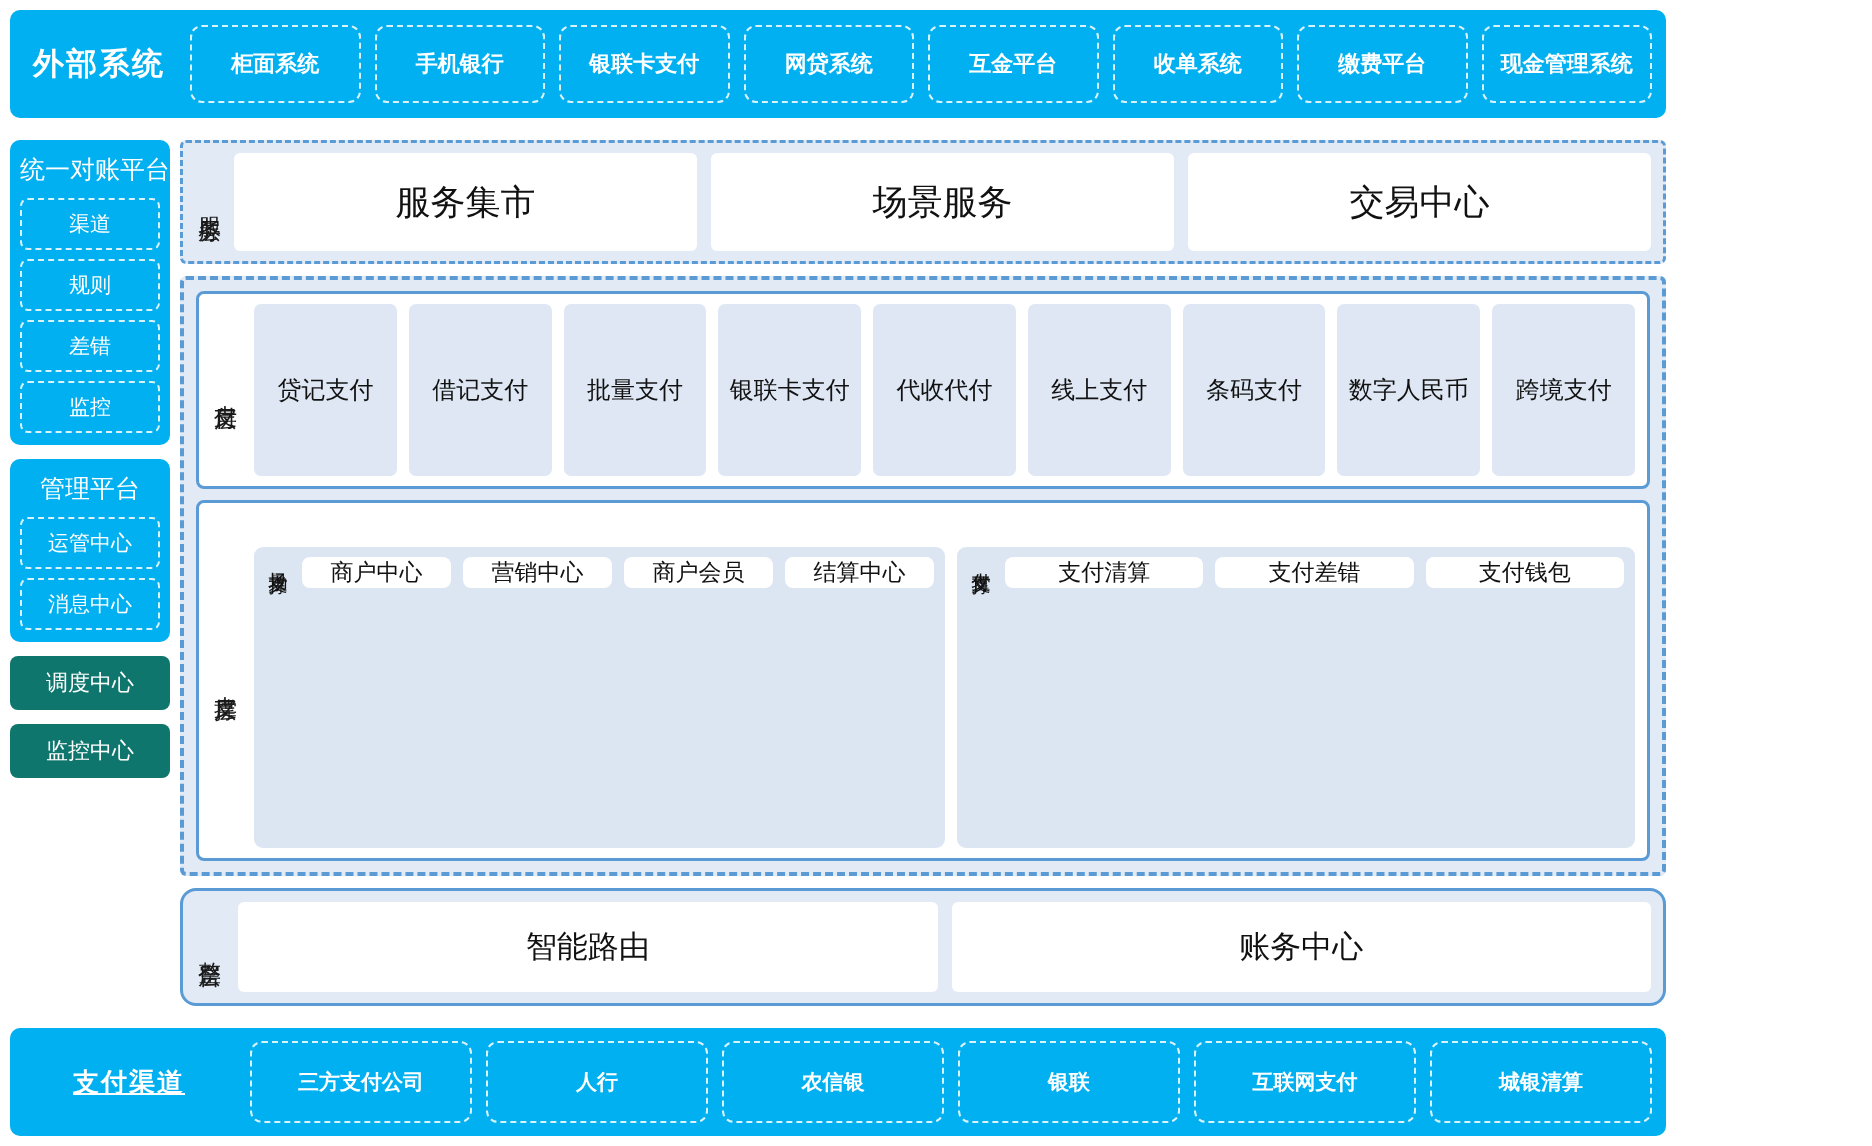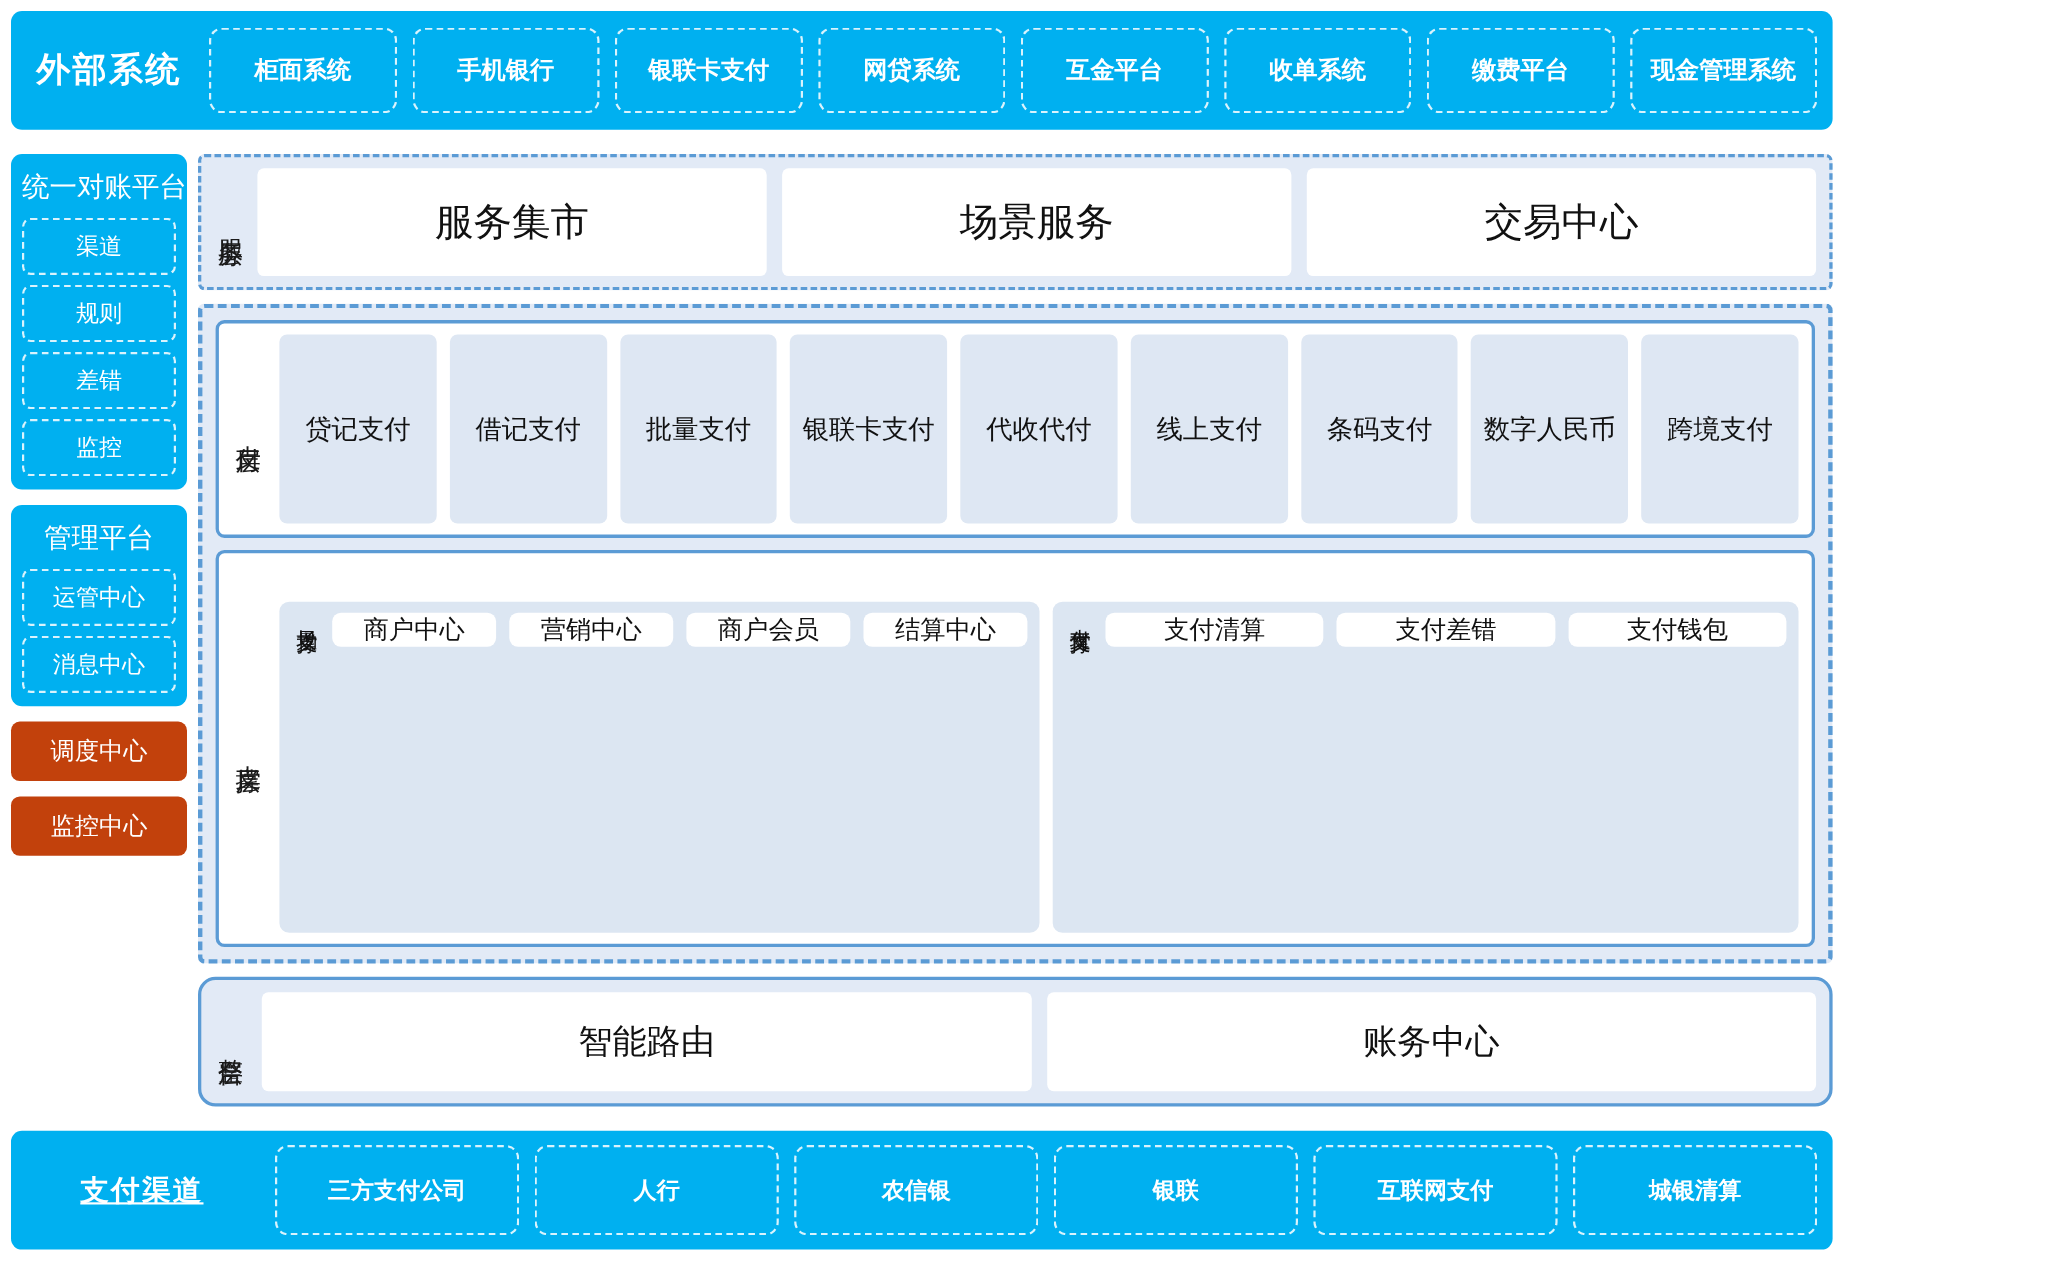--- a/index.html
+++ b/index.html
@@ -94,21 +94,21 @@
     border-radius: 8px;
     color: #ffffff;
     font-size: 21px;
     height: 52px;
     display: flex;
     align-items: center;
     justify-content: center;
     white-space: nowrap;
   }
   .side-solo {
-    background: #c2410c;
+    background: #0f766e;
     border-radius: 8px;
     color: #ffffff;
     font-size: 22px;
     height: 54px;
     display: flex;
     align-items: center;
     justify-content: center;
     white-space: nowrap;
   }
 

